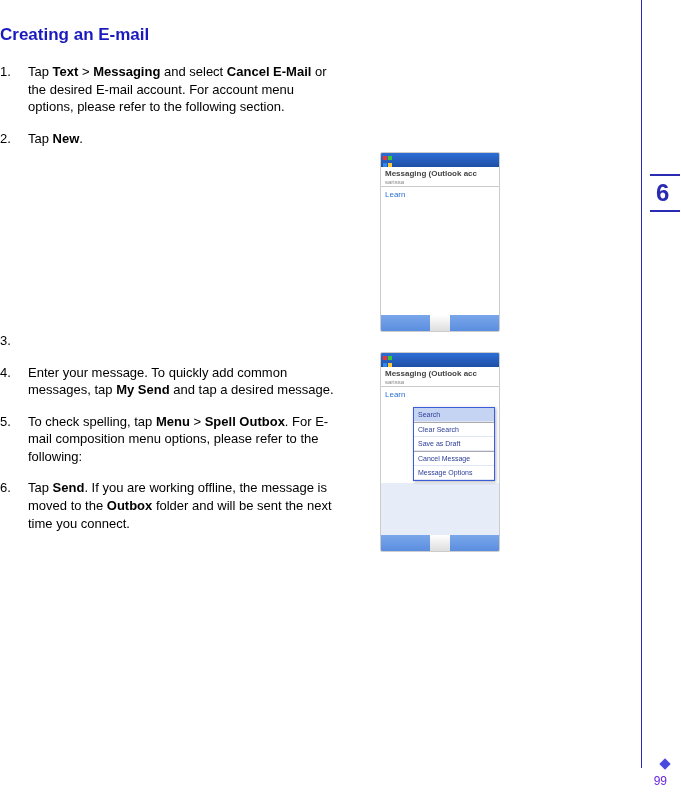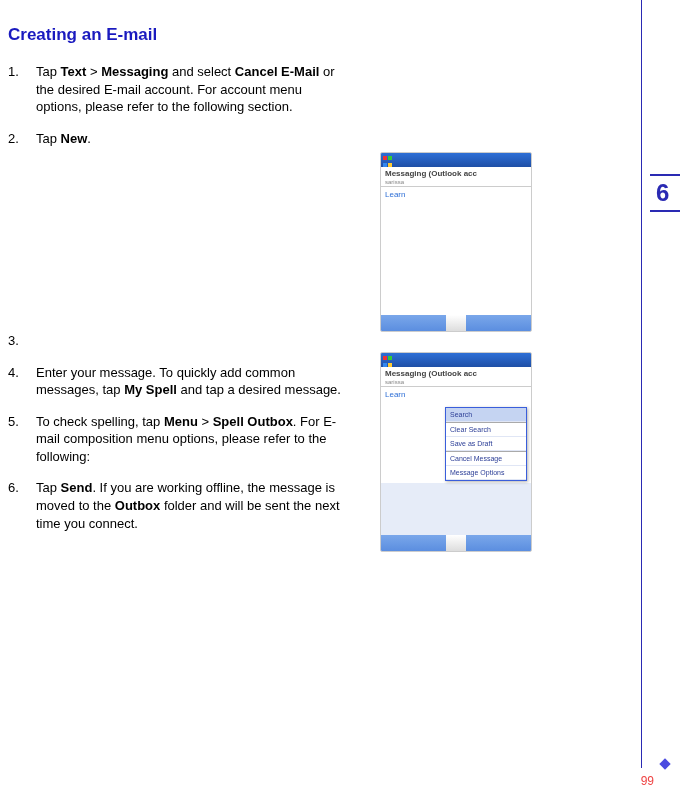--- a/index.html
+++ b/index.html
@@ -9,21 +9,21 @@
       font-family: Arial, Helvetica, sans-serif;
       position: relative;
       background: #fff;
     }
     .page {
       width: 681px;
       height: 800px;
       position: relative;
     }
     .content {
-      padding: 25px 60px 0 8px;
+      padding: 25px 60px 0 0;
       width: 560px;
     }
     .heading {
       color: #1a1abf;
       font-size: 17px;
       font-weight: bold;
       margin-bottom: 18px;
     }
     .list {
       list-style: none;
@@ -64,38 +64,38 @@
       justify-content: flex-start;
       padding-left: 6px;
     }
     .chapter-num {
       color: #2a2ab3;
       font-size: 24px;
       font-weight: bold;
     }
     .page-number {
       position: absolute;
-      right: 27px;
+      right: 14px;
       bottom: 12px;
       font-size: 12px;
-      color: #ef4444;
+      color: #6d28d9;
     }
     .diamond {
       position: absolute;
       right: 12px;
       bottom: 32px;
       width: 8px;
       height: 8px;
       background: #4a4ae0;
       transform: rotate(45deg);
     }
     .shot {
       position: absolute;
       left: 380px;
-      width: 152px;
+      width: 120px;
       background: #f5f5f5;
       border: 1px solid #ccc;
       border-radius: 2px;
       overflow: hidden;
       font-size: 7px;
     }
     .shot1 { top: 152px; height: 180px; }
     .shot2 { top: 352px; height: 200px; }
     .topbar {
       height: 14px;
@@ -181,21 +181,21 @@
       </li>
       <li class="list-item">
         <div class="num">2.</div>
         <div class="item-text">Tap <b>New</b>.</div>
       </li>
       <li class="list-item" style="margin-top:185px">
         <div class="num">3.</div>
       </li>
       <li class="list-item">
         <div class="num">4.</div>
-        <div class="item-text">Enter your message. To quickly add common messages, tap <b>My Spell</b> and tap a desired message.</div>
+        <div class="item-text">Enter your message. To quickly add common messages, tap <b>My Send</b> and tap a desired message.</div>
       </li>
       <li class="list-item">
         <div class="num">5.</div>
         <div class="item-text">To check spelling, tap <b>Menu</b> &gt; <b>Spell Outbox</b>. For E-mail composition menu options, please refer to the following:</div>
       </li>
       <li class="list-item">
         <div class="num">6.</div>
         <div class="item-text">Tap <b>Send</b>. If you are working offline, the message is moved to the <b>Outbox</b> folder and will be sent the next time you connect.</div>
       </li>
     </ol>

